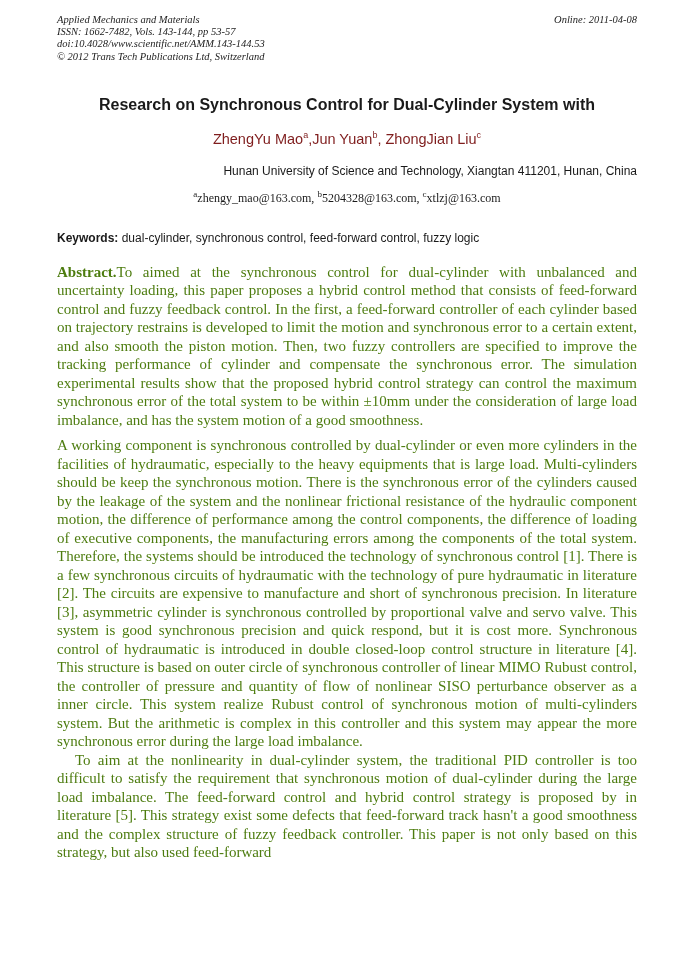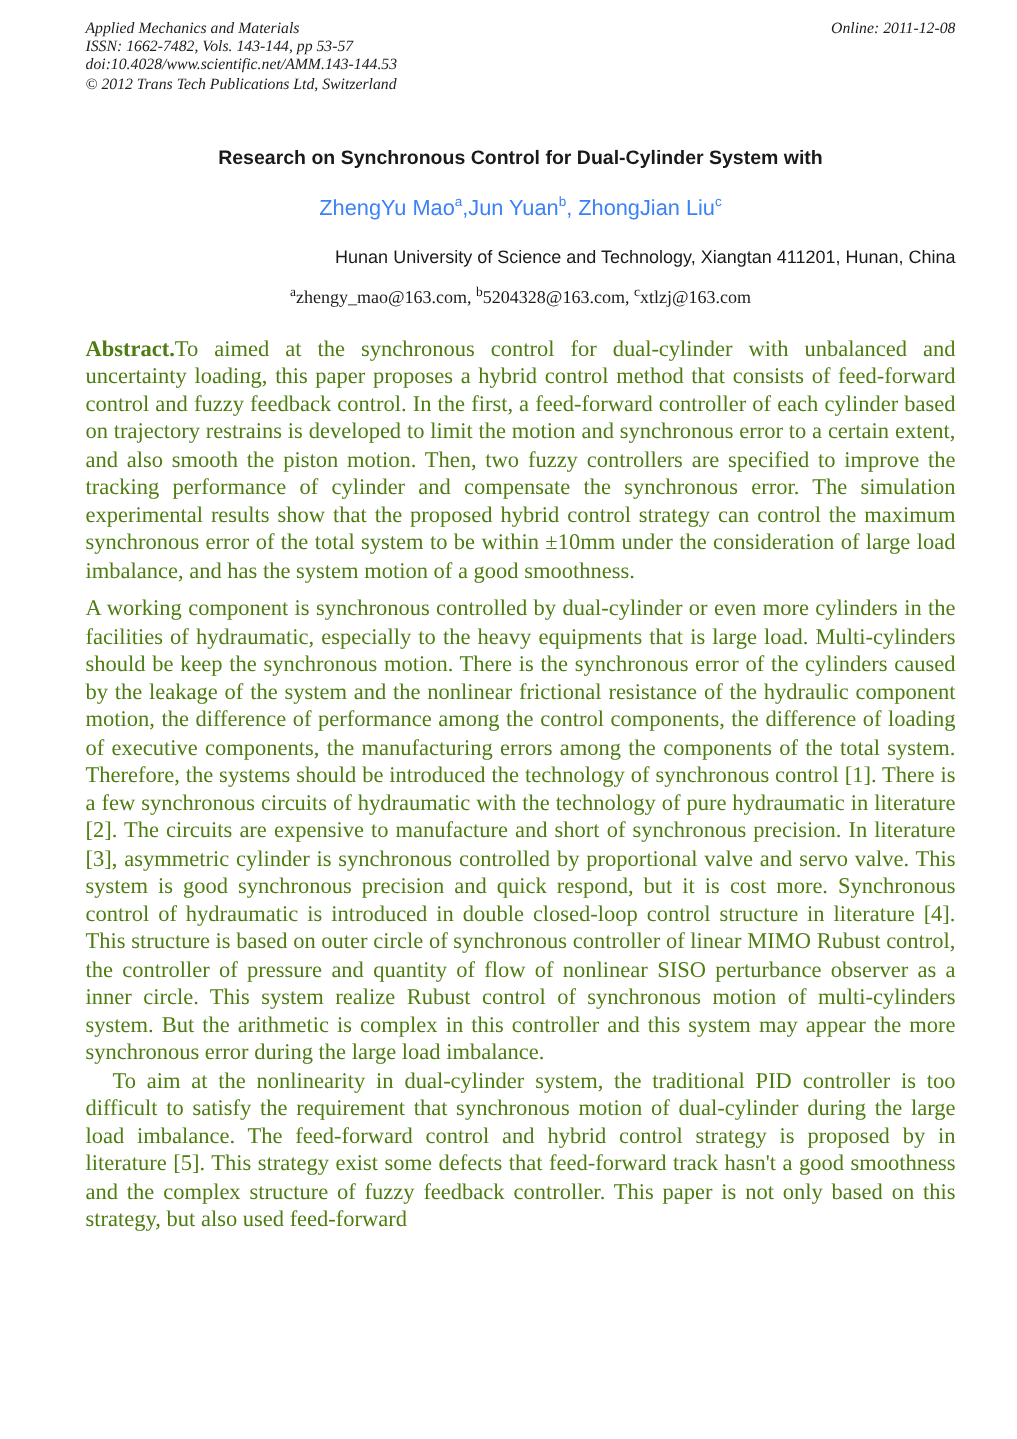--- a/index.html
+++ b/index.html
@@ -25,31 +25,31 @@
     line-height: 12.2px;
     color: #1c1c1c;
   }
   .jheader .right { white-space: nowrap; }
   
   .title {
     margin: 24px 0 0 0;
     text-align: center;
     font-family: "Liberation Sans", sans-serif;
     font-weight: bold;
-    font-size: 13px;
+    font-size: 16px;
     color: #1a1a1a;
   }
   .title .tline { display: block; line-height: 36px; }
   
   .authors {
     margin-top: 8px;
     text-align: center;
     font-family: "Liberation Sans", sans-serif;
     font-size: 14.5px;
-    color: #3b82f6;
+    color: #7f1d1d;
   }
   .authors sup, .emails sup {
     font-size: 9px;
     vertical-align: super;
     line-height: 0;
   }
   .affiliation {
     margin-top: 17px;
     text-align: right;
     font-family: "Liberation Sans", sans-serif;
@@ -97,33 +97,34 @@
 
 <div class="page">
 
   <div class="jheader">
     <div class="left">
       <div>Applied Mechanics and Materials</div>
       <div>ISSN: 1662-7482, Vols. 143-144, pp 53-57</div>
       <div>doi:10.4028/www.scientific.net/AMM.143-144.53</div>
       <div>© 2012 Trans Tech Publications Ltd, Switzerland</div>
     </div>
-    <div class="right">Online: 2011-12-08</div>
+    <div class="right">Online: 2011-04-08</div>
   </div>
 
   <h1 class="title">
       <span class="tline">Research on Synchronous Control for Dual-Cylinder System with</span>
     </h1>
 
   <div class="authors"><span>ZhengYu Mao</span><sup>a</sup><span>,Jun Yuan</span><sup>b</sup><span>, ZhongJian Liu</span><sup>c</sup></div>
 
   <div class="affiliation">Hunan University of Science and Technology, Xiangtan 411201, Hunan, China</div>
 
   <div class="emails"><sup>a</sup><span>zhengy_mao@163.com, </span><sup>b</sup><span>5204328@163.com, </span><sup>c</sup><span>xtlzj@163.com</span></div>
 
+  <div class="keywords"><b>Keywords:</b><span> dual-cylinder, synchronous control, feed-forward control, fuzzy logic</span></div>
 
   <p class="abstract"><b>Abstract.</b><span>To aimed at the synchronous control for dual-cylinder with unbalanced and uncertainty loading, this paper proposes a hybrid control method that consists of feed-forward control and fuzzy feedback control. In the first, a feed-forward controller of each cylinder based on trajectory restrains is developed to limit the motion and synchronous error to a certain extent, and also smooth the piston motion. Then, two fuzzy controllers are specified to improve the tracking performance of cylinder and compensate the synchronous error. The simulation experimental results show that the proposed hybrid control strategy can control the maximum synchronous error of the total system to be within ±10mm under the consideration of large load imbalance, and has the system motion of a good smoothness.</span></p>
 
 
   <p class="para para-first">A working component is synchronous controlled by dual-cylinder or even more cylinders in the facilities of hydraumatic, especially to the heavy equipments that is large load. Multi-cylinders should be keep the synchronous motion. There is the synchronous error of the cylinders caused by the leakage of the system and the nonlinear frictional resistance of the hydraulic component motion, the difference of performance among the control components, the difference of loading of executive components, the manufacturing errors among the components of the total system. Therefore, the systems should be introduced the technology of synchronous control [1]. There is a few synchronous circuits of hydraumatic with the technology of pure hydraumatic in literature [2]. The circuits are expensive to manufacture and short of synchronous precision. In literature [3], asymmetric cylinder is synchronous controlled by proportional valve and servo valve. This system is good synchronous precision and quick respond, but it is cost more. Synchronous control of hydraumatic is introduced in double closed-loop control structure in literature [4]. This structure is based on outer circle of synchronous controller of linear MIMO Rubust control, the controller of pressure and quantity of flow of nonlinear SISO perturbance observer as a inner circle. This system realize Rubust control of synchronous motion of multi-cylinders system. But the arithmetic is complex in this controller and this system may appear the more synchronous error during the large load imbalance.</p>
 
   <p class="para para-indent">To aim at the nonlinearity in dual-cylinder system, the traditional PID controller is too difficult to satisfy the requirement that synchronous motion of dual-cylinder during the large load imbalance. The feed-forward control and hybrid control strategy is proposed by in literature [5]. This strategy exist some defects that feed-forward track hasn't a good smoothness and the complex structure of fuzzy feedback controller. This paper is not only based on this strategy, but also used feed-forward</p>
 
 </div>
 

